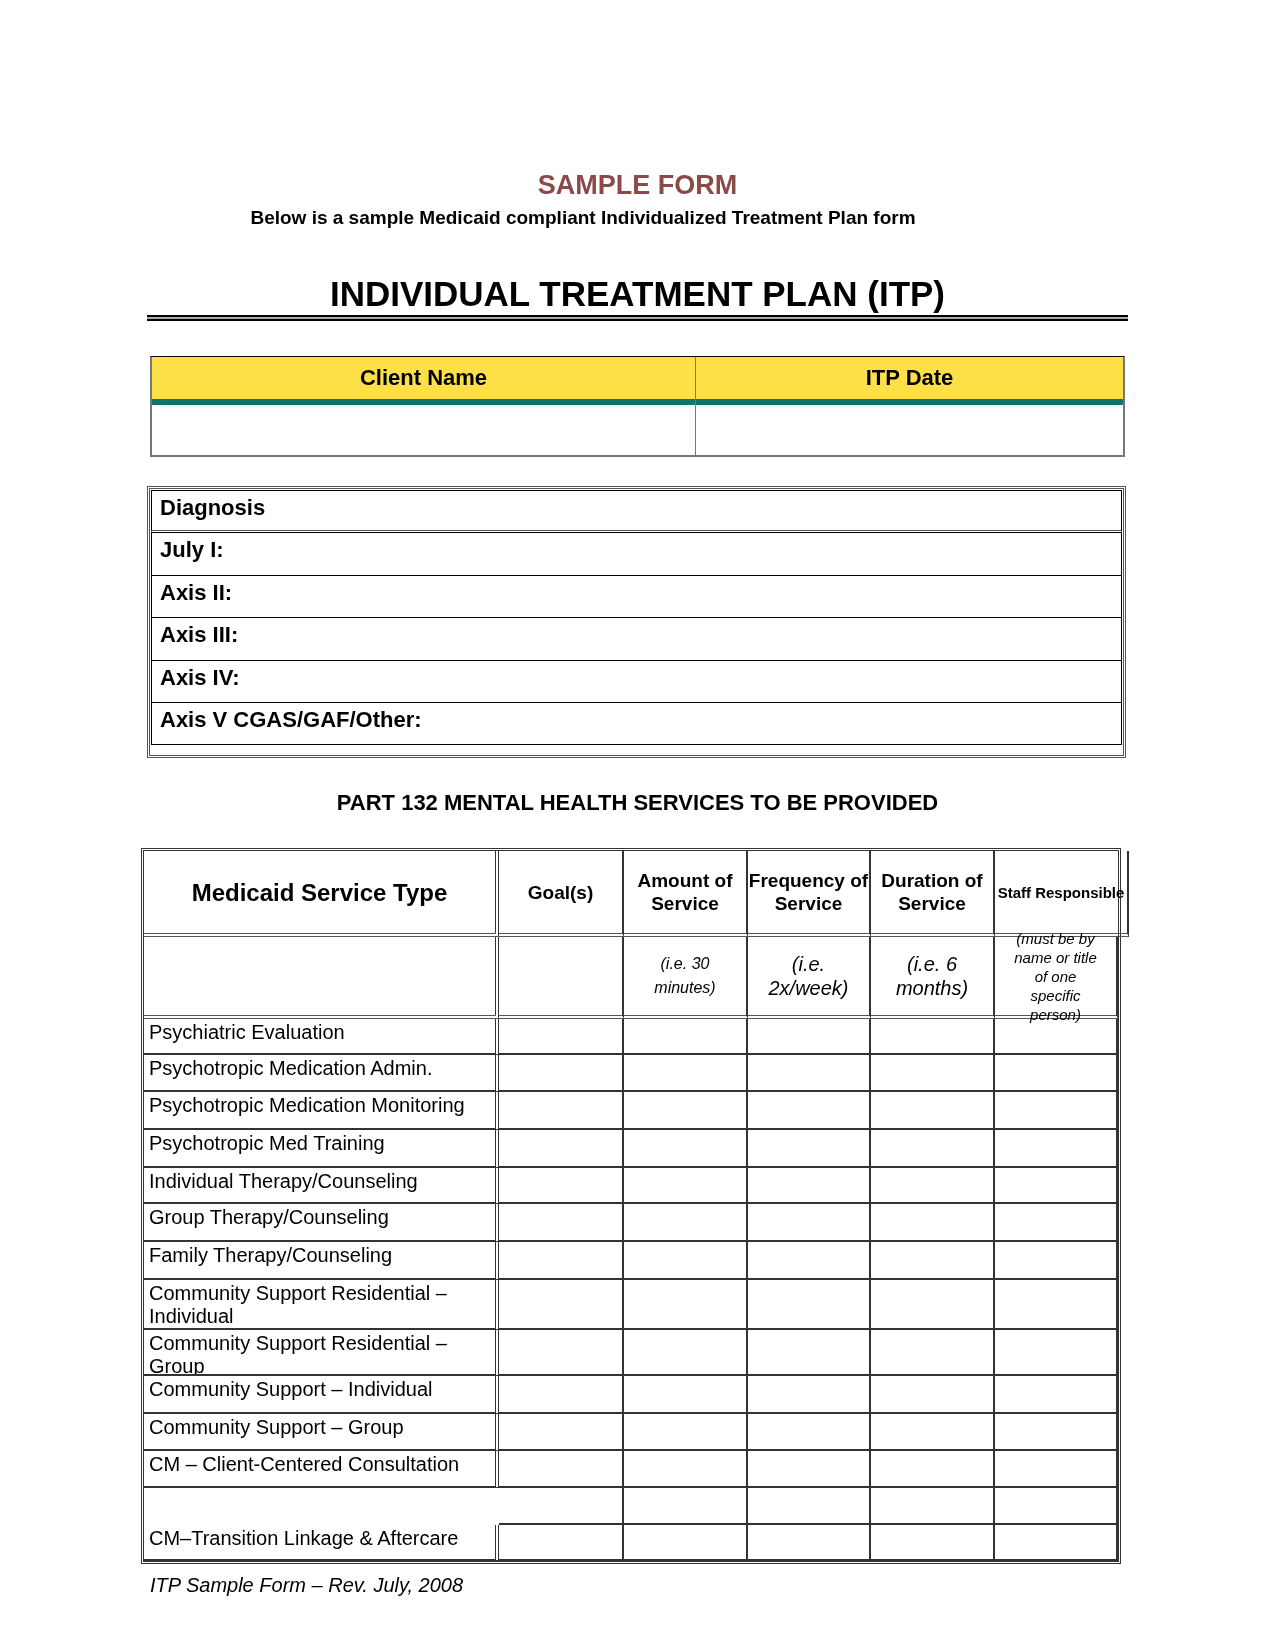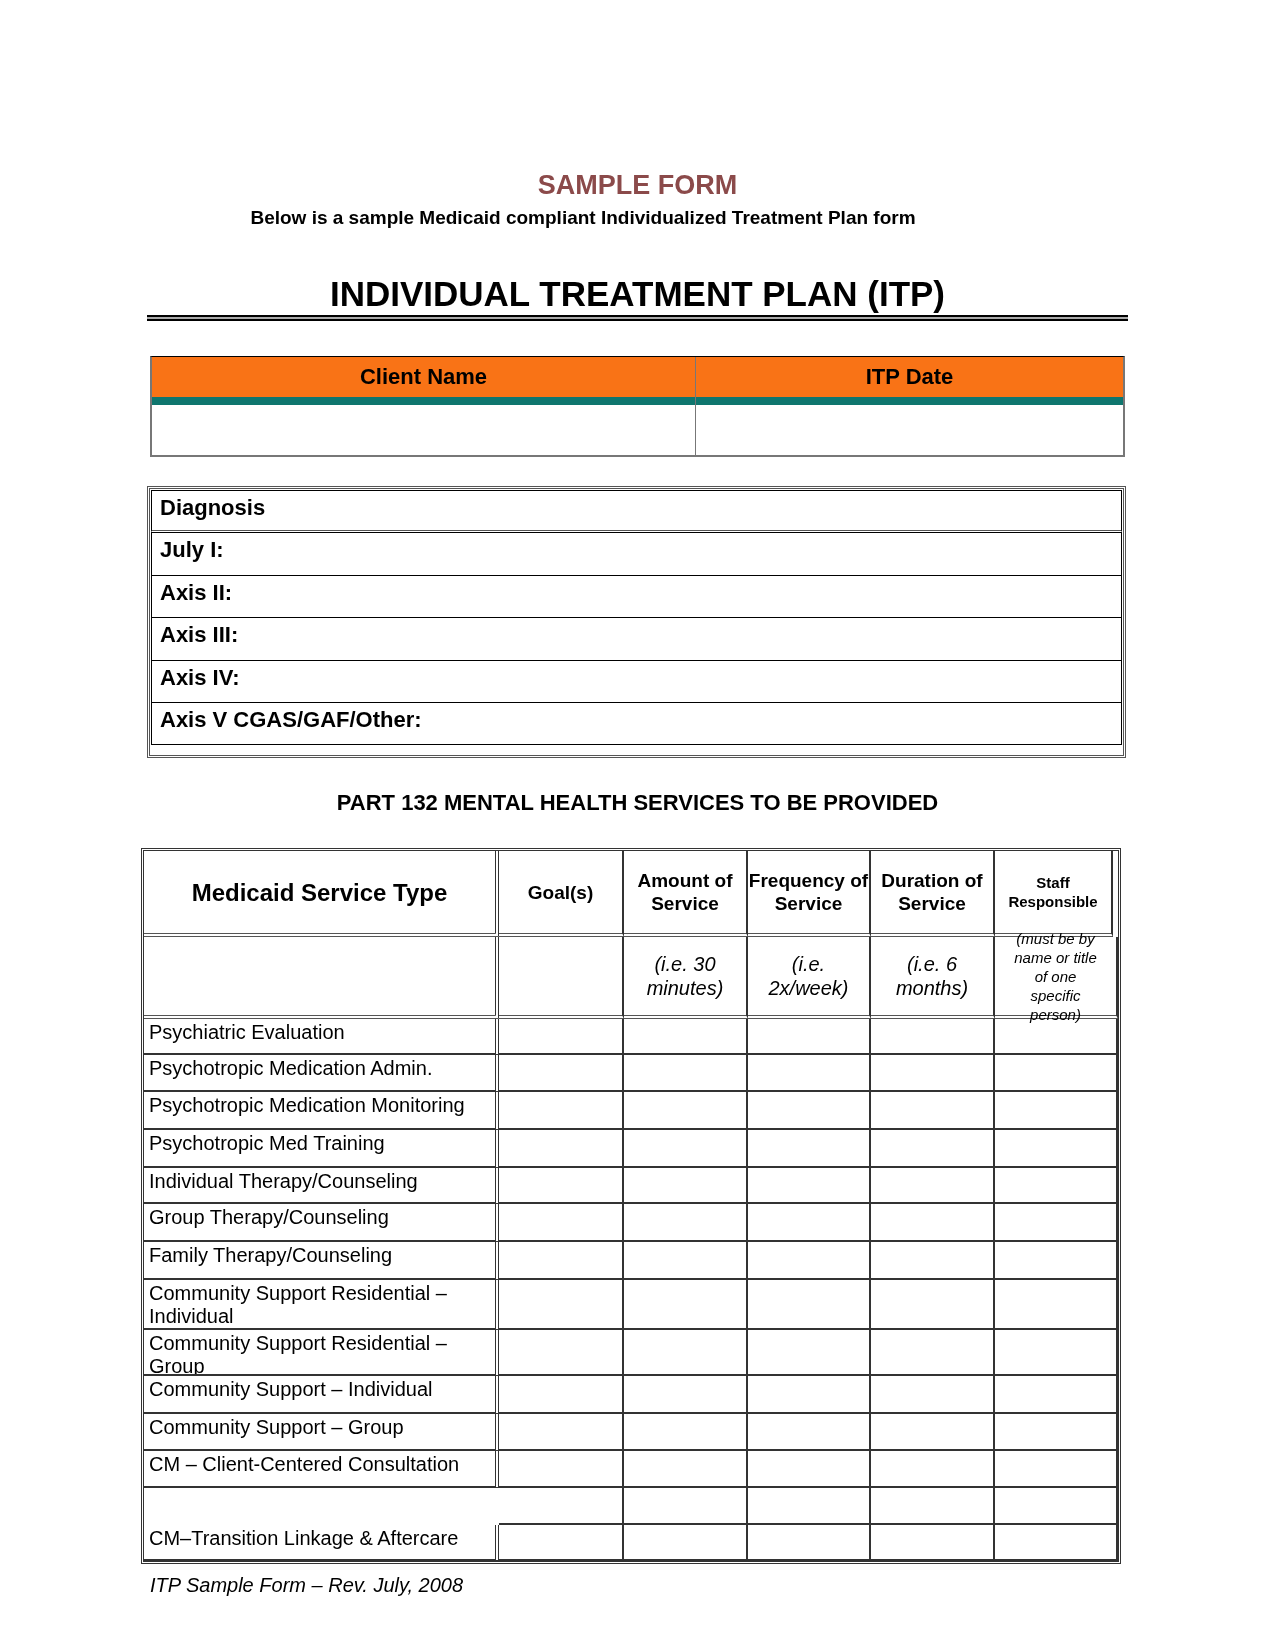--- a/index.html
+++ b/index.html
@@ -9,21 +9,21 @@
   .center { text-align: center; }
 
   #sample-title { left: 0; width: 1275px; top: 148px; font-size: 27px; font-weight: bold; color: #8b4a4a; }
   #sample-subtitle { left: 0; width: 1166px; top: 185px; font-size: 19px; font-weight: bold; }
   #doc-title { left: 0; width: 1275px; top: 252px; font-size: 35px; font-weight: bold; }
   #title-rule { left: 147px; top: 293px; width: 981px; height: 2px; border-top: 2px solid #000; border-bottom: 2px solid #000; background: #aaa; }
 
   
   #client-table { left: 150px; top: 334px; width: 975px; height: 101px; border: 1px solid #000;
                   border-right: 2px solid #777; border-left: 2px solid #777; border-bottom: 2px solid #777; box-sizing: border-box; }
-  .ct-head { position: absolute; top: 0; height: 48px; background: #f97316; border-bottom: 8px solid #0f766e;
+  .ct-head { position: absolute; top: 0; height: 48px; background: #fde047; border-bottom: 6px solid #0f766e;
              font-weight: bold; font-size: 22px; display: flex; align-items: center; justify-content: center; box-sizing: border-box; }
   .ct-cell { position: absolute; top: 48px; bottom: 0; box-sizing: border-box; }
   .ct-divider { position: absolute; top: 0; bottom: 0; left: 543px; width: 1px; background: #777; }
 
   
   #diag-table { left: 147px; top: 464px; width: 979px; height: 272px; border: 3px double #555; box-sizing: border-box; padding: 1px; }
   .diag-row { height: 43.4px; border: 1px solid #000; border-top: 1px solid #000; box-sizing: border-box;
               font-size: 22px; font-weight: bold; padding: 4px 8px; margin-bottom: -1px; }
   .diag-row.first { border-bottom: 3px double #555; }
 
@@ -81,24 +81,24 @@
 </div>
 
 <div id="section-title" class="abs center">PART 132 MENTAL HEALTH SERVICES TO BE PROVIDED</div>
 
 <div id="svc-table" class="abs">
     <div class="svc-cell svc-head" style="left: 355px; top: 0px; width: 125px; height: 86px; border-bottom: 4px double rgb(85, 85, 85); font-size: 19px; line-height: 23px;">Goal(s)</div>
     <div class="svc-cell svc-head" style="left: 0px; top: 0px; width: 355px; height: 86px; border-right: 4px double rgb(51, 51, 51); border-bottom: 4px double rgb(85, 85, 85); font-size: 24px; line-height: 23px;">Medicaid Service Type</div>
     <div class="svc-cell svc-head" style="left: 604px; top: 0px; width: 123px; height: 86px; border-bottom: 4px double rgb(85, 85, 85); font-size: 19px; line-height: 23px;">Frequency of Service</div>
     <div class="svc-cell svc-head" style="left: 480px; top: 0px; width: 124px; height: 86px; border-bottom: 4px double rgb(85, 85, 85); font-size: 19px; line-height: 23px;">Amount of Service</div>
     <div class="svc-cell svc-head" style="left: 727px; top: 0px; width: 124px; height: 86px; border-bottom: 4px double rgb(85, 85, 85); font-size: 19px; line-height: 23px;">Duration of Service</div>
-    <div class="svc-cell svc-head" style="left: 851px; top: 0px; width: 118px; height: 86px; border-bottom: 4px double rgb(85, 85, 85); font-size: 15px; line-height: 19px;">Staff Responsible</div>
+    <div class="svc-cell svc-head" style="left: 851px; top: 0px; width: 134px; height: 86px; border-bottom: 4px double rgb(85, 85, 85); font-size: 15px; line-height: 19px;">Staff Responsible</div>
     <div class="svc-cell svc-hint" style="left: 0px; top: 86px; width: 355px; height: 82px; border-right: 4px double rgb(51, 51, 51); border-bottom: 4px double rgb(85, 85, 85); font-size: 20px; line-height: 24px; padding: 0px 6px;"></div>
     <div class="svc-cell svc-hint" style="left: 355px; top: 86px; width: 125px; height: 82px; border-bottom: 4px double rgb(85, 85, 85); font-size: 20px; line-height: 24px; padding: 0px 6px;"></div>
-    <div class="svc-cell svc-hint" style="left: 480px; top: 86px; width: 124px; height: 82px; border-bottom: 4px double rgb(85, 85, 85); font-size: 20px; line-height: 24px; padding: 0px 14px;">(i.e. 30 minutes)</div>
+    <div class="svc-cell svc-hint" style="left: 480px; top: 86px; width: 124px; height: 82px; border-bottom: 4px double rgb(85, 85, 85); font-size: 16px; line-height: 24px; padding: 0px 14px;">(i.e. 30 minutes)</div>
     <div class="svc-cell svc-hint" style="left: 604px; top: 86px; width: 123px; height: 82px; border-bottom: 4px double rgb(85, 85, 85); font-size: 20px; line-height: 24px; padding: 0px 6px;">(i.e. 2x/week)</div>
     <div class="svc-cell svc-hint" style="left: 727px; top: 86px; width: 124px; height: 82px; border-bottom: 4px double rgb(85, 85, 85); font-size: 20px; line-height: 24px; padding: 0px 6px;">(i.e. 6 months)</div>
     <div class="svc-cell svc-hint" style="left: 851px; top: 86px; width: 123px; height: 82px; border-bottom: 4px double rgb(85, 85, 85); font-size: 15px; line-height: 19px; padding: 0px 16px;">(must be by name or title of one specific person)</div>
     <div class="svc-cell svc-label" style="left: 0px; top: 168px; width: 355px; height: 36px; border-right: 4px double rgb(51, 51, 51);">Psychiatric Evaluation</div>
     <div class="svc-cell" style="left: 355px; top: 168px; width: 125px; height: 36px;"></div>
     <div class="svc-cell" style="left: 480px; top: 168px; width: 124px; height: 36px;"></div>
     <div class="svc-cell" style="left: 604px; top: 168px; width: 123px; height: 36px;"></div>
     <div class="svc-cell" style="left: 727px; top: 168px; width: 124px; height: 36px;"></div>
     <div class="svc-cell" style="left: 851px; top: 168px; width: 123px; height: 36px;"></div>
     <div class="svc-cell svc-label" style="left: 0px; top: 204px; width: 355px; height: 37px; border-right: 4px double rgb(51, 51, 51);">Psychotropic Medication Admin.</div>

